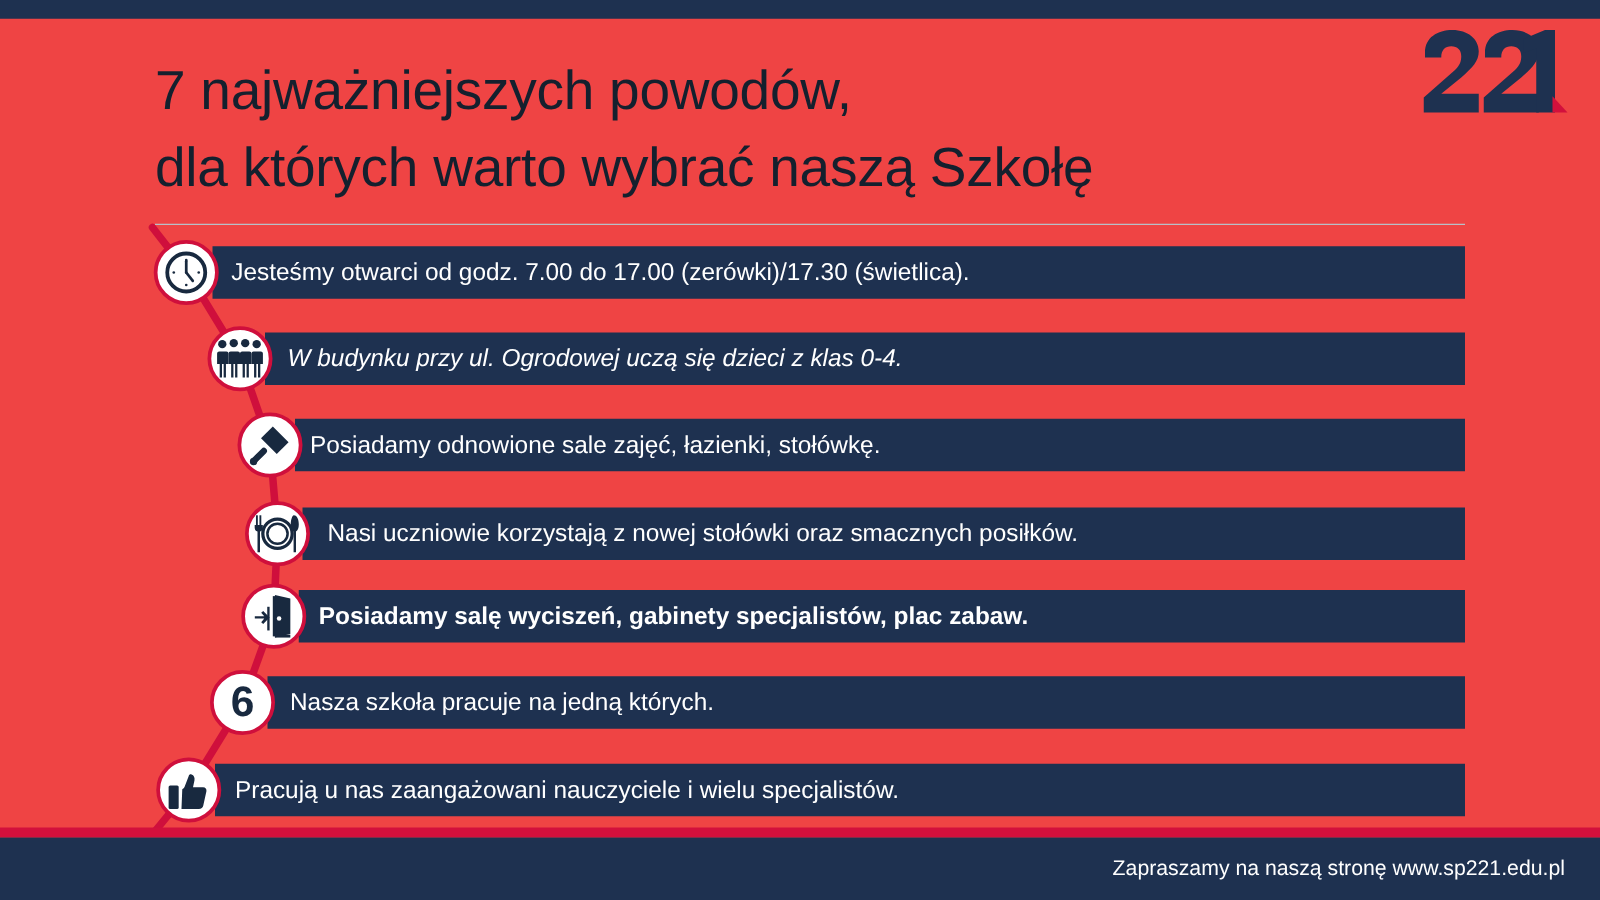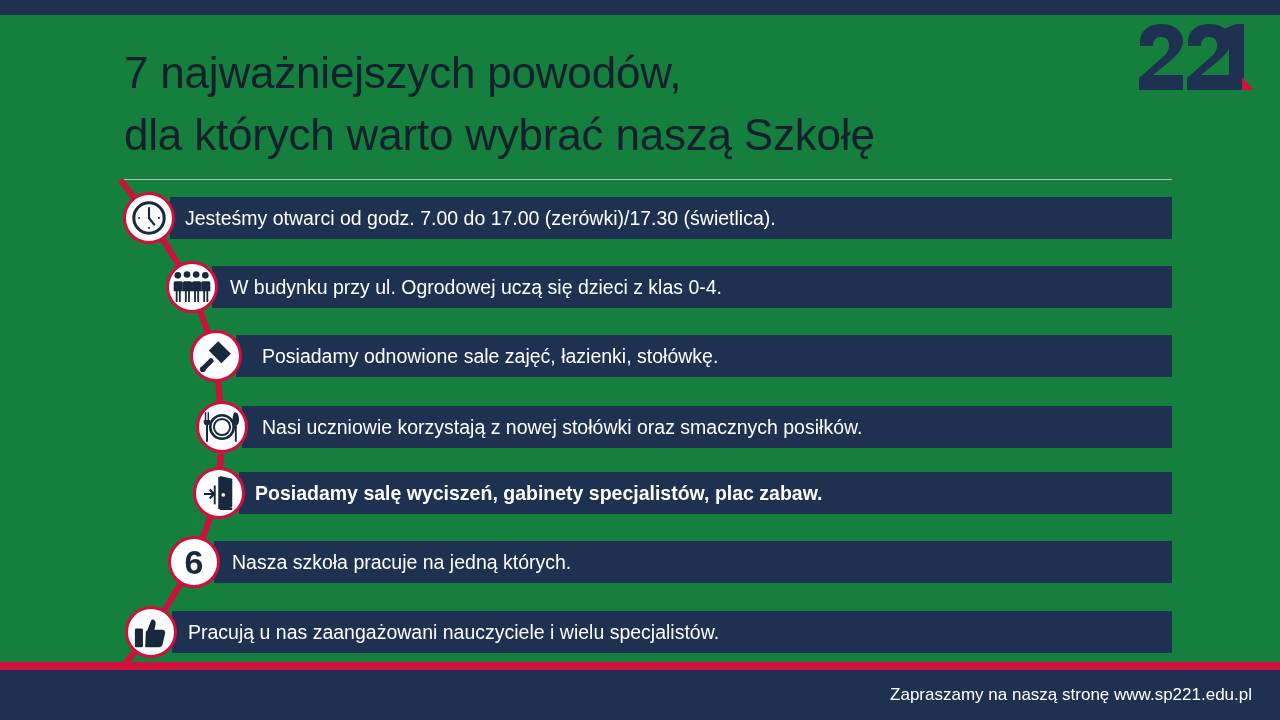--- a/index.html
+++ b/index.html
@@ -7,21 +7,21 @@
     padding: 0;
     background: #ffffff;
   }
   body {
     font-family: "Liberation Sans", sans-serif;
   }
   .slide {
     position: relative;
     width: 1280px;
     height: 720px;
-    background: #15803d;
+    background: #ef4444;
     overflow: hidden;
   }
 
   
   .topbar {
     position: absolute;
     left: 0; top: 0;
     width: 1280px;
     height: 15px;
     background: #1e3150;
@@ -191,42 +191,42 @@
           <circle cx="20" cy="9.5" r="1.1" fill="#18293f"></circle>
           <circle cx="30.5" cy="20" r="1.1" fill="#18293f"></circle>
           <circle cx="20" cy="30.5" r="1.1" fill="#18293f"></circle>
           <circle cx="9.5" cy="20" r="1.1" fill="#18293f"></circle>
           <line x1="20" y1="20" x2="20" y2="10.5" stroke="#18293f" stroke-width="2.3" stroke-linecap="round"></line>
           <line x1="20" y1="20" x2="25.5" y2="27" stroke="#18293f" stroke-width="2.3" stroke-linecap="round"></line>
         </svg>
       </div>
     </div>
 
-    <div class="row" style="left:0; top:266px; right:0;">
+    <div class="row" style="left:0; top:266px; right:0;font-style:italic;">
       <div class="bar" style="left:212px;"></div>
       <div class="bar-text" style="left:230px;">W budynku przy ul. Ogrodowej uczą się dzieci  z klas 0-4.</div>
       <div class="badge" style="left:166px;">
         <svg width="40" height="34" viewBox="0 0 48 40" xmlns="http://www.w3.org/2000/svg">
           <g fill="#18293f">
             <circle cx="7" cy="6" r="4"></circle>
               <circle cx="18" cy="5" r="4"></circle>
               <circle cx="29" cy="5" r="4"></circle>
               <circle cx="40" cy="6" r="4"></circle>
             <path d="M3 13 h8 a2 2 0 0 1 2 2 v10 h-2.5 v13 h-2.2 v-13 h-1.6 v13 h-2.2 v-13 h-2.5 v-10 a2 2 0 0 1 2 -2 z"></path>
             <path d="M14 13 h8 a2 2 0 0 1 2 2 v10 h-2.5 v13 h-2.2 v-13 h-1.6 v13 h-2.2 v-13 h-2.5 v-10 a2 2 0 0 1 2 -2 z"></path>
             <path d="M25 13 h8 a2 2 0 0 1 2 2 v10 h-2.5 v13 h-2.2 v-13 h-1.6 v13 h-2.2 v-13 h-2.5 v-10 a2 2 0 0 1 2 -2 z"></path>
             <path d="M36 13 h8 a2 2 0 0 1 2 2 v10 h-2.5 v13 h-2.2 v-13 h-1.6 v13 h-2.2 v-13 h-2.5 v-10 a2 2 0 0 1 2 -2 z"></path>
           </g>
         </svg>
       </div>
     </div>
 
     <div class="row" style="left:0; top:335px; right:0;">
       <div class="bar" style="left:236px;"></div>
-      <div class="bar-text" style="left:262px;">Posiadamy odnowione sale zajęć, łazienki, stołówkę.</div>
+      <div class="bar-text" style="left:248px;">Posiadamy odnowione sale zajęć, łazienki, stołówkę.</div>
       <div class="badge" style="left:190px;">
         <svg width="36" height="36" viewBox="0 0 40 40" xmlns="http://www.w3.org/2000/svg">
           <g fill="#18293f">
             <path d="M22.5 3.5 L36.5 17.5 L26 28 L12 14 Z"></path>
             <rect x="2" y="26.5" width="17" height="5.6" rx="2.8" transform="rotate(-45 10.5 29.3)"></rect>
             <circle cx="5.4" cy="34.6" r="3.3"></circle>
           </g>
         </svg>
       </div>
     </div>

